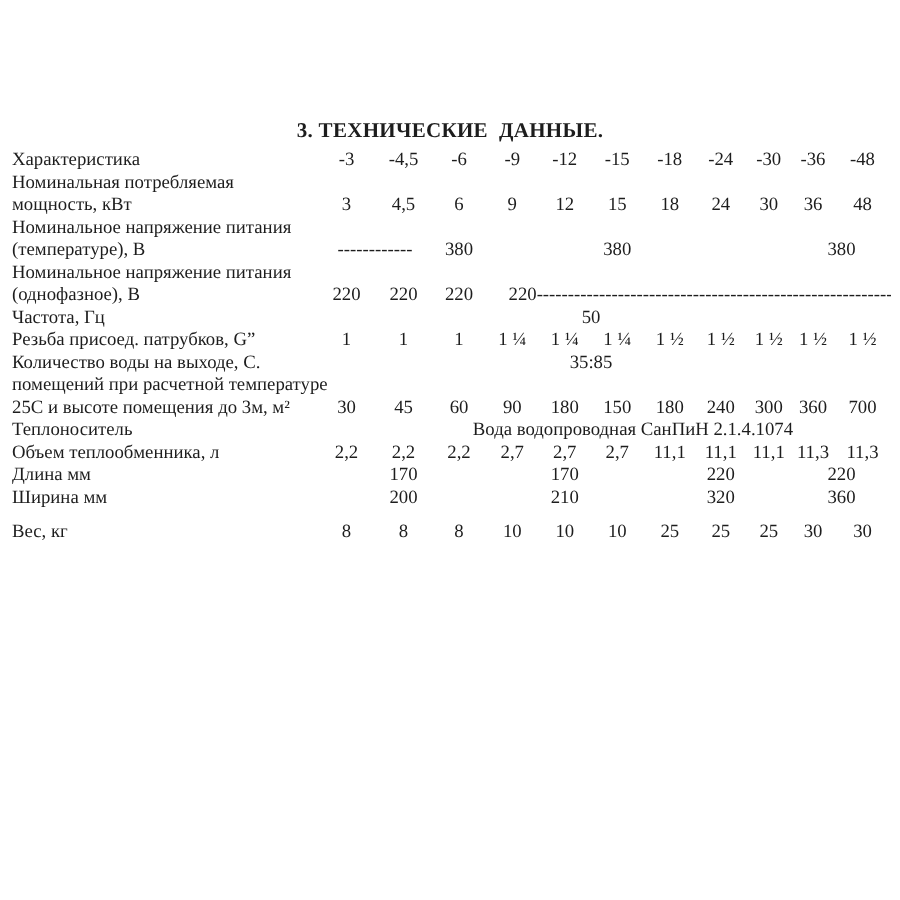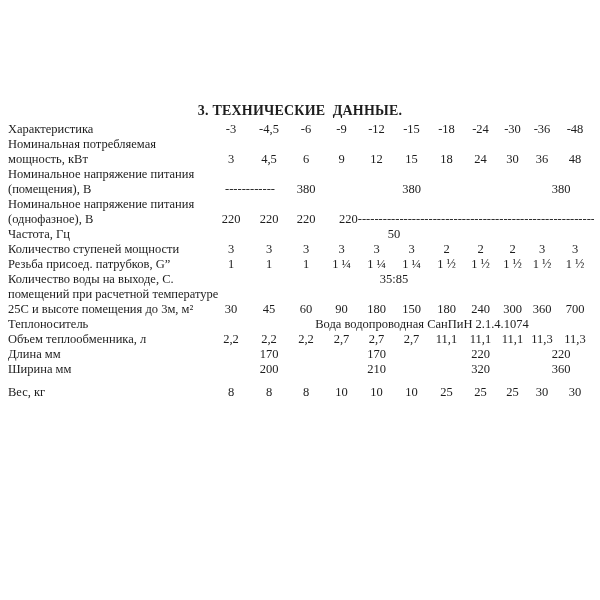--- a/index.html
+++ b/index.html
@@ -6,21 +6,21 @@
   .page{
     position:relative;
     width:600px;height:600px;
     background:#ffffff;
     overflow:hidden;
     font-family:"Liberation Serif", serif;
     color:#1d1d1d;
   }
   .doc-title{
     margin:0;
-    padding-top:103px;
+    padding-top:80px;
     font-size:14px;
     font-weight:bold;
     line-height:15px;
     text-align:center;
     letter-spacing:0.2px;
   }
   table.tech{
     border-collapse:collapse;
     table-layout:fixed;
     width:586px;
@@ -95,21 +95,21 @@
           <td class="value-cell">18</td>
           <td class="value-cell">24</td>
           <td class="value-cell">30</td>
           <td class="value-cell">36</td>
           <td class="value-cell">48</td>
         </tr>
         <tr>
           <td class="label-cell" colspan="12">Номинальное напряжение питания</td>
         </tr>
         <tr>
-          <td class="label-cell">(помещения), В</td>
+          <td class="label-cell">(температуре), В</td>
           <td class="value-cell" colspan="2">------------</td>
           <td class="value-cell">380</td>
           <td class="value-cell"></td>
           <td class="value-cell"></td>
           <td class="value-cell">380</td>
           <td class="value-cell"></td>
           <td class="value-cell"></td>
           <td class="value-cell"></td>
           <td class="value-cell" colspan="2">380</td>
         </tr>
@@ -128,34 +128,20 @@
           <td class="value-cell"></td>
           <td class="value-cell"></td>
           <td class="value-cell"></td>
           <td class="value-cell"></td>
           <td class="value-cell" colspan="2">50</td>
           <td class="value-cell"></td>
           <td class="value-cell"></td>
           <td class="value-cell"></td>
           <td class="value-cell"></td>
           <td class="value-cell"></td>
-        </tr>
-        <tr>
-          <td class="label-cell">Количество ступеней мощности</td>
-          <td class="value-cell">3</td>
-          <td class="value-cell">3</td>
-          <td class="value-cell">3</td>
-          <td class="value-cell">3</td>
-          <td class="value-cell">3</td>
-          <td class="value-cell">3</td>
-          <td class="value-cell">2</td>
-          <td class="value-cell">2</td>
-          <td class="value-cell">2</td>
-          <td class="value-cell">3</td>
-          <td class="value-cell">3</td>
         </tr>
         <tr>
           <td class="label-cell">Резьба присоед. патрубков, G”</td>
           <td class="value-cell">1</td>
           <td class="value-cell">1</td>
           <td class="value-cell">1</td>
           <td class="value-cell">1 ¼</td>
           <td class="value-cell">1 ¼</td>
           <td class="value-cell">1 ¼</td>
           <td class="value-cell">1 ½</td>

